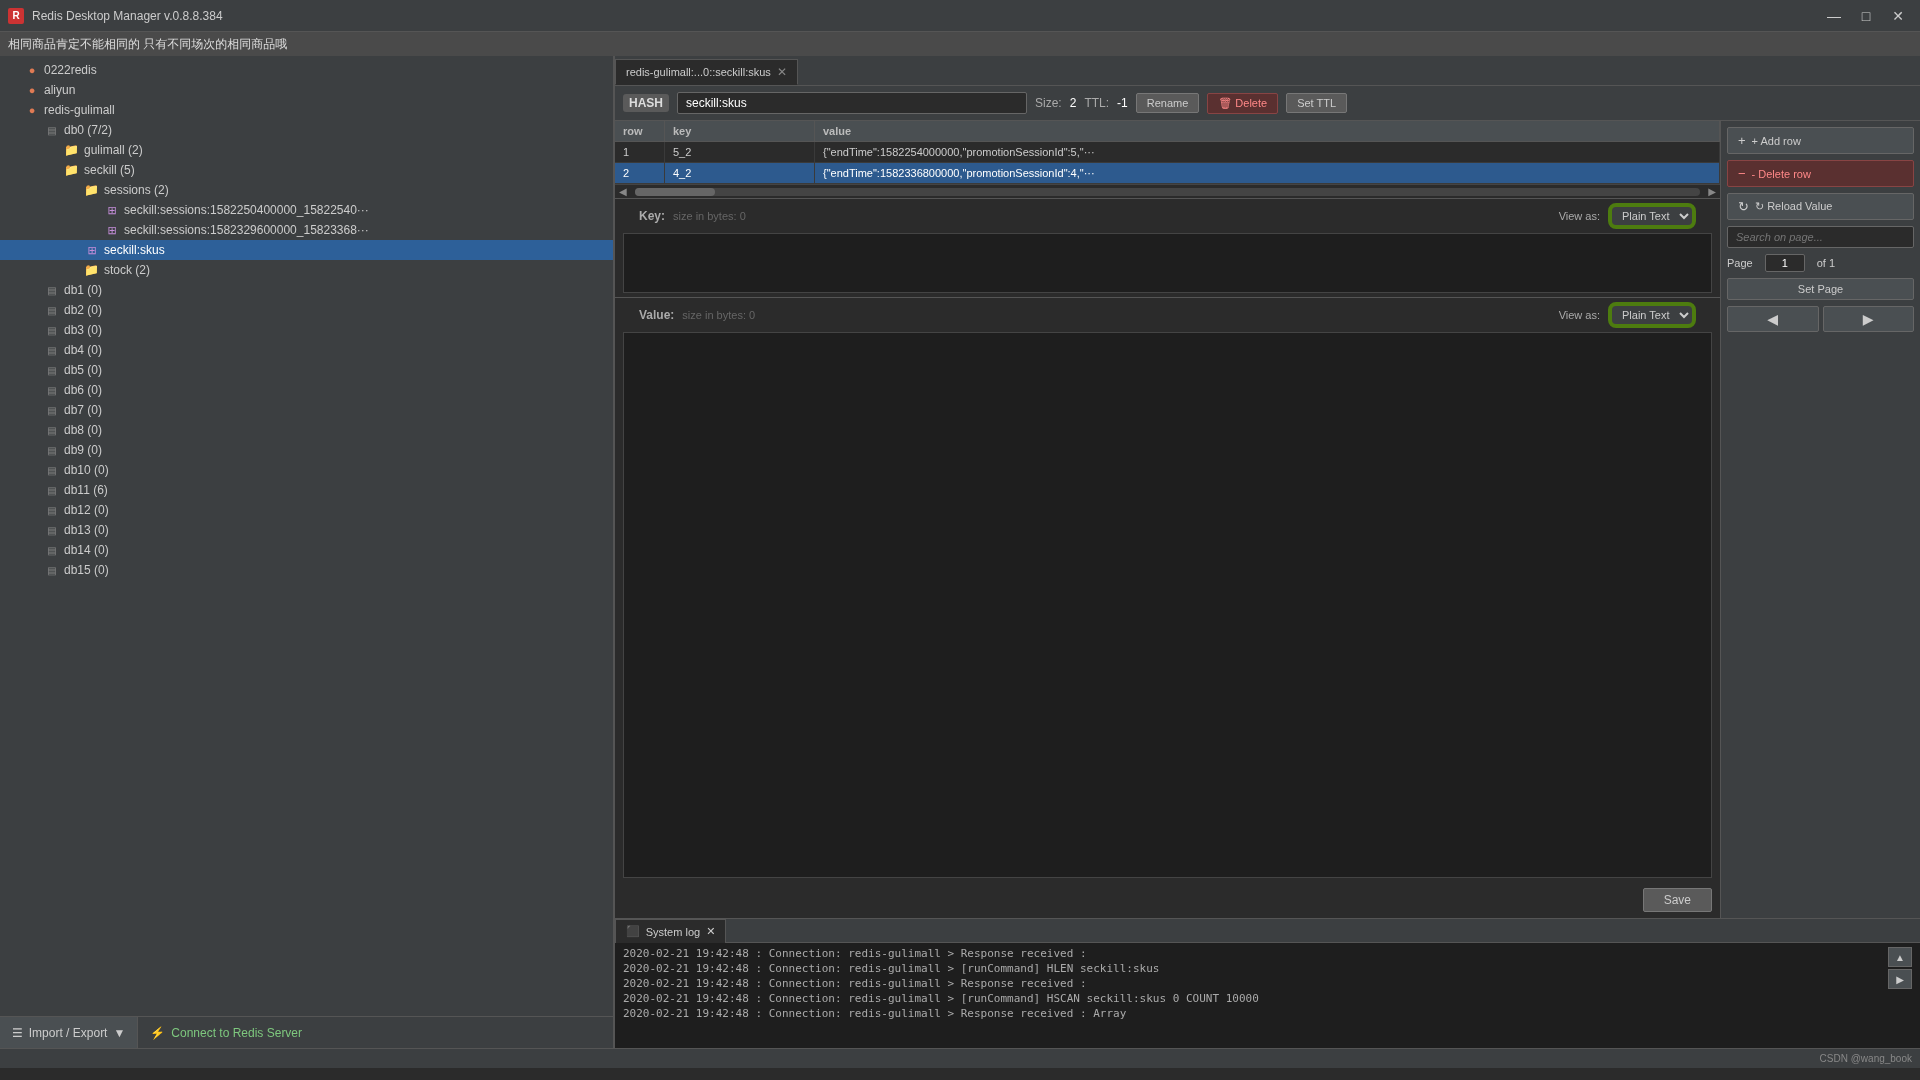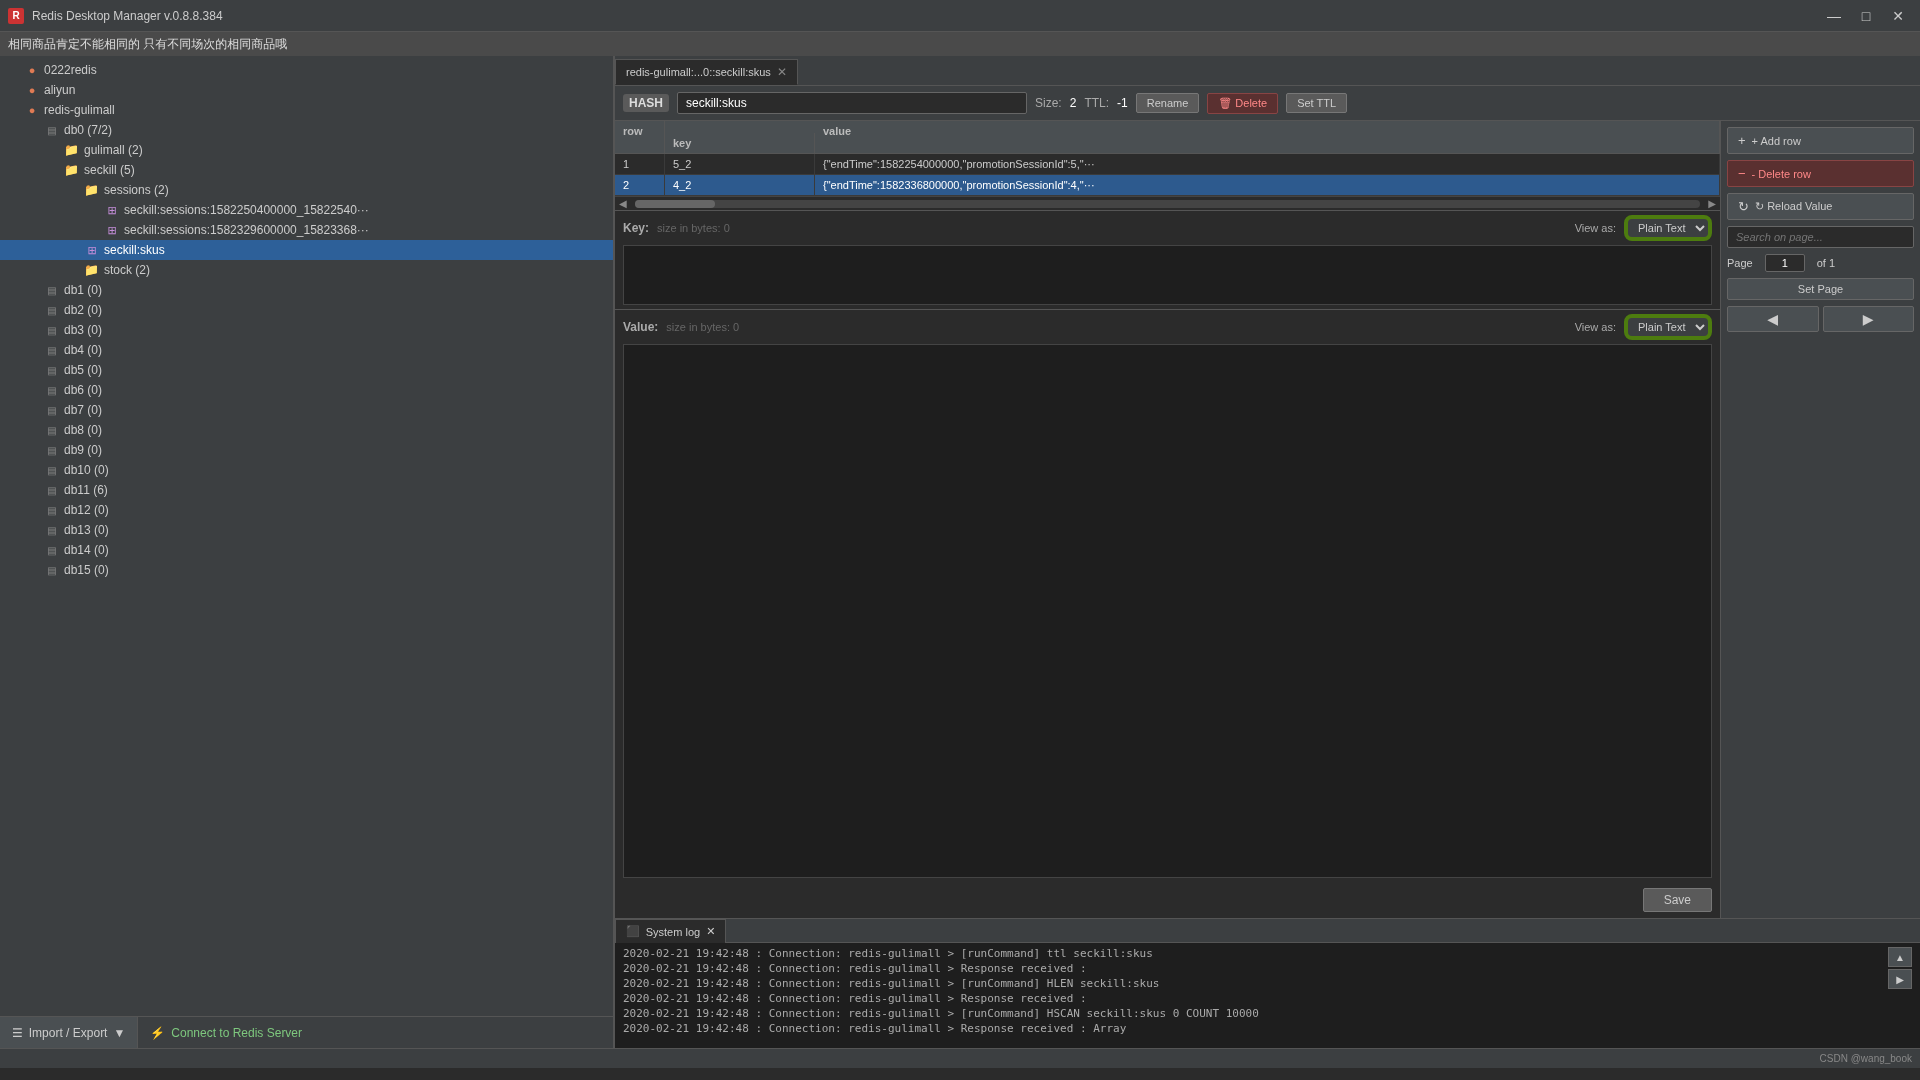--- a/index.html
+++ b/index.html
@@ -181,21 +181,21 @@
       border-bottom: 1px solid #555;
     }
     .table-header .th {
       padding: 4px 8px;
       font-size: 11px;
       color: #bbb;
       border-right: 1px solid #555;
       font-weight: bold;
     }
     .th-row { width: 50px; }
-    .th-key { width: 150px; margin-top: 12px; }
+    .th-key { width: 150px; }
     .th-value { flex: 1; }
 
     .table-row {
       display: flex;
       border-bottom: 1px solid #3a3a3a;
       cursor: pointer;
     }
     .table-row.selected { background: #2d5a8e; }
     .table-row .td {
       padding: 4px 8px;
@@ -333,21 +333,21 @@
     #kv-editor {
       flex: 1;
       display: flex;
       flex-direction: column;
       background: #2b2b2b;
       overflow: hidden;
     }
     .kv-label-row {
       display: flex;
       align-items: center;
-      padding: 4px 8px;
+      padding: 4px 24px;
       gap: 8px;
       background: #2b2b2b;
     }
     .kv-label {
       font-size: 12px;
       color: #aaa;
       font-weight: bold;
     }
     .kv-size { color: #666; font-size: 11px; }
     .view-as-label { color: #aaa; font-size: 11px; margin-left: auto; }
@@ -803,21 +803,20 @@
     <div id="log-area">
       <div id="log-tab-bar">
         <div class="log-tab">
           <span>⬛</span>
           <span>System log</span>
           <span>✕</span>
         </div>
       </div>
       <div id="log-content">
         <div id="log-entries">
-            <div style="margin-bottom: 2px;">2020-02-21 19:42:48 : Connection: redis-gulimall &gt; [runCommand] ttl seckill:skus</div>
             <div style="margin-bottom: 2px;">2020-02-21 19:42:48 : Connection: redis-gulimall &gt; Response received :</div>
             <div style="margin-bottom: 2px;">2020-02-21 19:42:48 : Connection: redis-gulimall &gt; [runCommand] HLEN seckill:skus</div>
             <div style="margin-bottom: 2px;">2020-02-21 19:42:48 : Connection: redis-gulimall &gt; Response received :</div>
             <div style="margin-bottom: 2px;">2020-02-21 19:42:48 : Connection: redis-gulimall &gt; [runCommand] HSCAN seckill:skus 0 COUNT 10000</div>
             <div style="margin-bottom: 2px;">2020-02-21 19:42:48 : Connection: redis-gulimall &gt; Response received : Array</div>
           </div>
         <div id="log-scroll-btns">
           <button class="log-scroll-btn">▲</button>
           <button class="log-scroll-btn">▶</button>
         </div>

